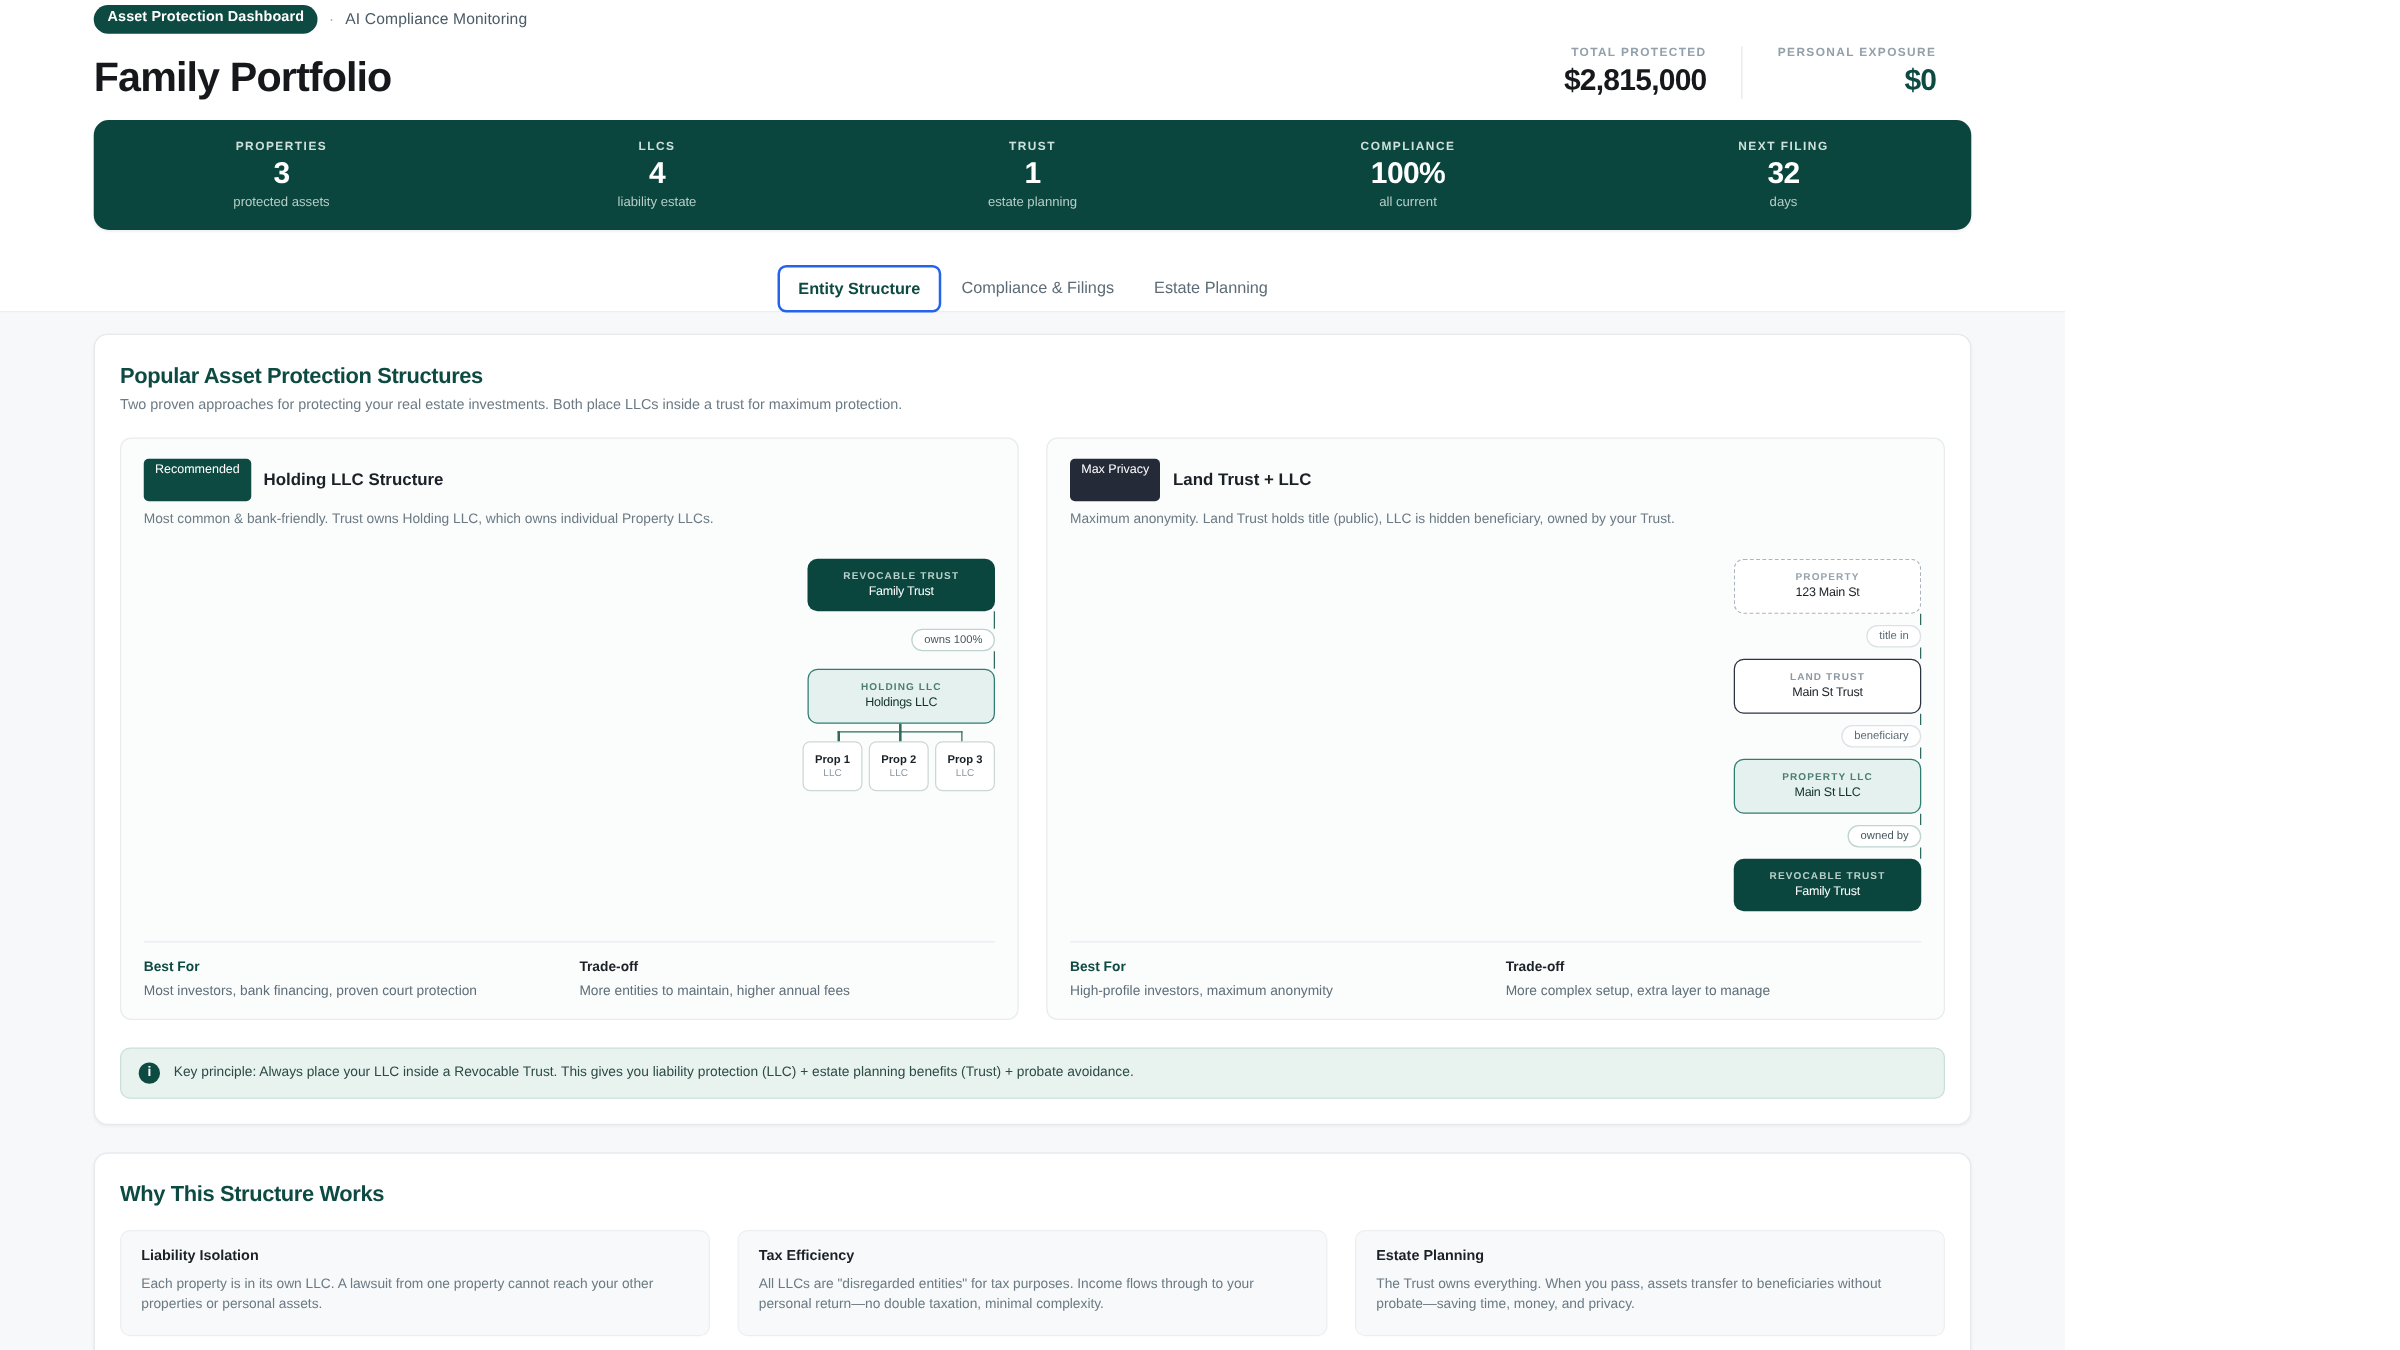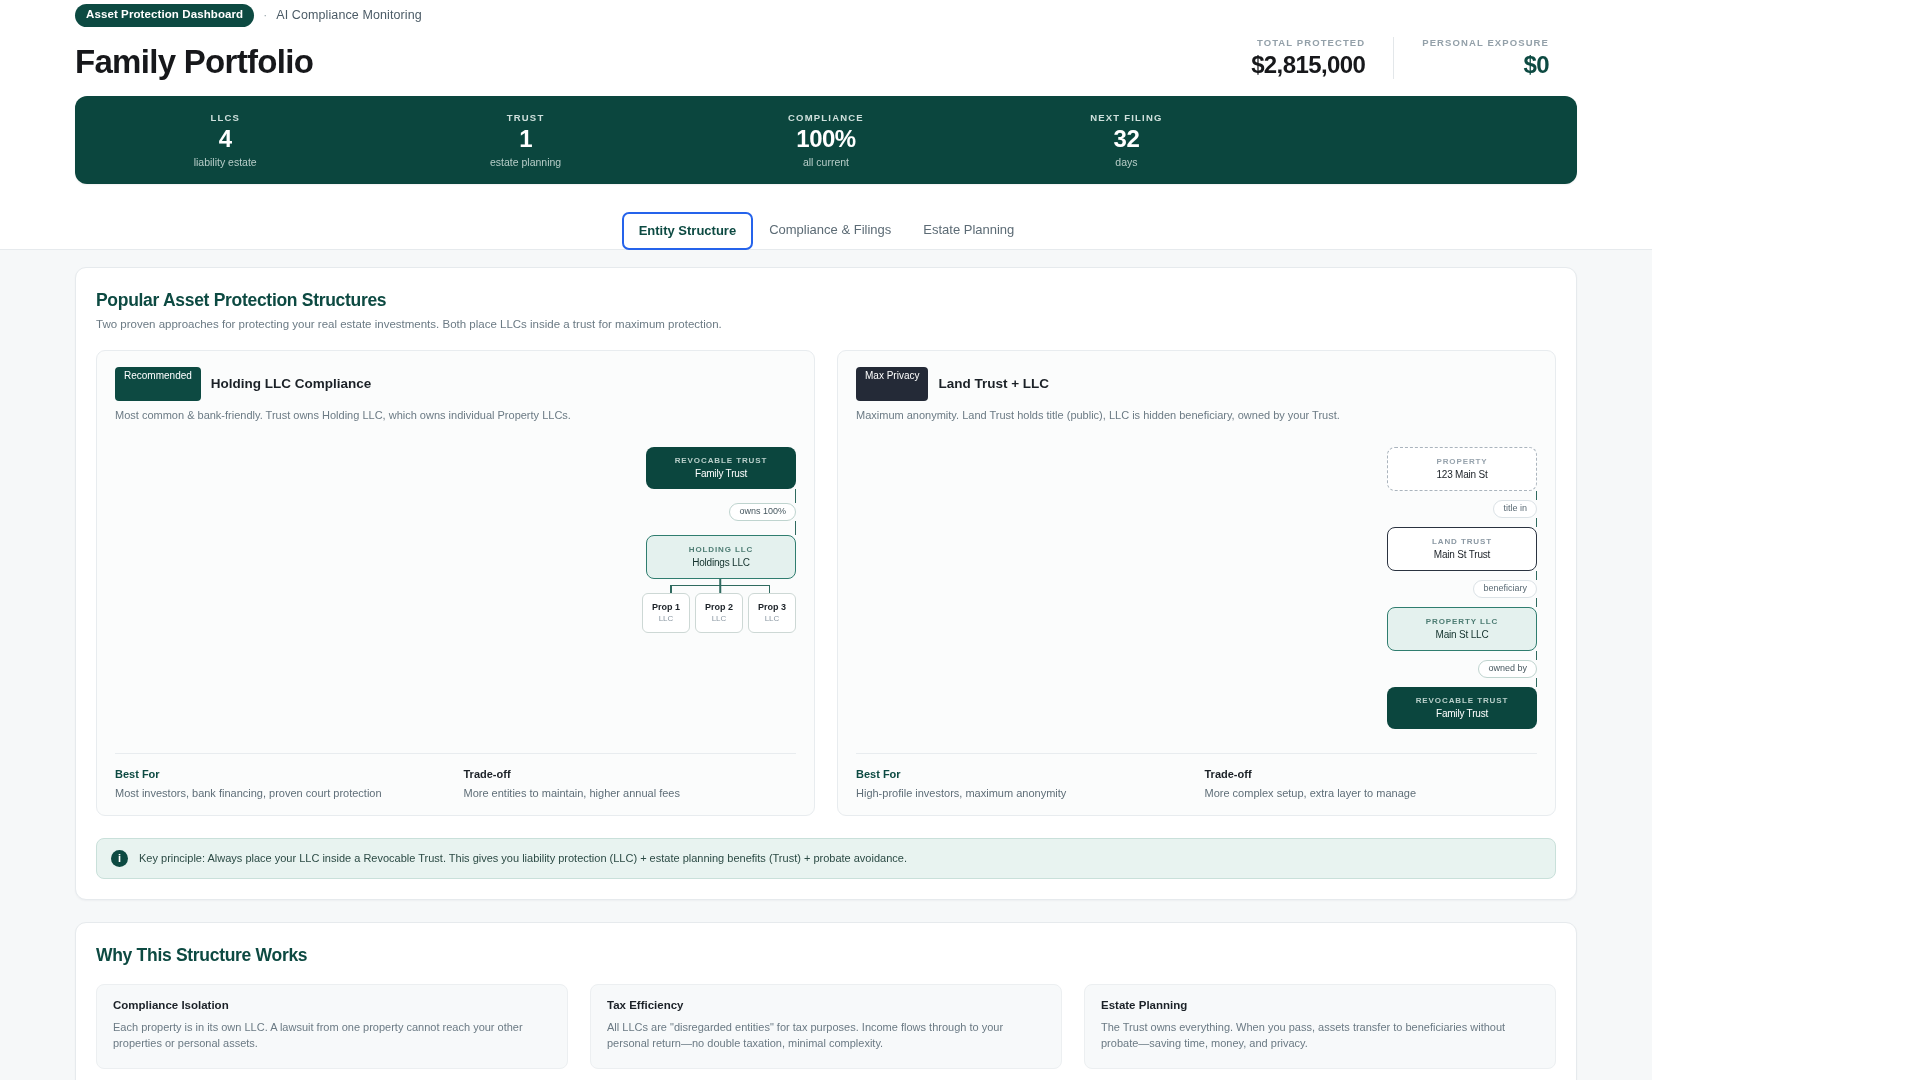--- a/index.html
+++ b/index.html
@@ -161,20 +161,25 @@
           <div class="m-label">PERSONAL EXPOSURE</div>
           <div class="m-value">$0</div>
         </div>
       </div>
     </div>
   </div>
 
   <div class="stats-wrap">
     <div class="stats">
       <div class="stat">
+        <div class="s-label">PROPERTIES</div>
+        <div class="s-value">3</div>
+        <div class="s-sub">protected assets</div>
+      </div>
+      <div class="stat">
         <div class="s-label">LLCS</div>
         <div class="s-value">4</div>
         <div class="s-sub">liability estate</div>
       </div>
       <div class="stat">
         <div class="s-label">TRUST</div>
         <div class="s-value">1</div>
         <div class="s-sub">estate planning</div>
       </div>
       <div class="stat">
@@ -204,21 +209,21 @@
       <div class="section-head">
         <div class="section-title">Popular Asset Protection Structures</div>
         <div class="section-sub">Two proven approaches for protecting your real estate investments. Both place LLCs inside a trust for maximum protection.</div>
       </div>
 
       <div class="struct-grid">
 
         <div class="struct">
           <div class="struct-head">
             <span class="badge rec">Recommended</span>
-            <span class="struct-name">Holding LLC Compliance</span>
+            <span class="struct-name">Holding LLC Structure</span>
           </div>
           <div class="struct-desc">Most common &amp; bank-friendly. Trust owns Holding LLC, which owns individual Property LLCs.</div>
 
           <div class="diagram">
             <div class="node dark">
               <div class="n-kind">REVOCABLE TRUST</div>
               <div class="n-name">Family Trust</div>
             </div>
             <div class="connector conn-short"></div>
             <div class="edge-label">owns 100%</div>
@@ -314,21 +319,21 @@
       <div class="note">
         <span class="note-icon">i</span>
         <span class="note-text">Key principle: Always place your LLC inside a Revocable Trust. This gives you liability protection (LLC) + estate planning benefits (Trust) + probate avoidance.</span>
       </div>
     </div>
 
     <div class="card why">
       <div class="why-title">Why This Structure Works</div>
       <div class="why-grid">
         <div class="why-card">
-          <h4>Compliance Isolation</h4>
+          <h4>Liability Isolation</h4>
           <p>Each property is in its own LLC. A lawsuit from one property cannot reach your other properties or personal assets.</p>
         </div>
         <div class="why-card">
           <h4>Tax Efficiency</h4>
           <p>All LLCs are "disregarded entities" for tax purposes. Income flows through to your personal return—no double taxation, minimal complexity.</p>
         </div>
         <div class="why-card">
           <h4>Estate Planning</h4>
           <p>The Trust owns everything. When you pass, assets transfer to beneficiaries without probate—saving time, money, and privacy.</p>
         </div>

